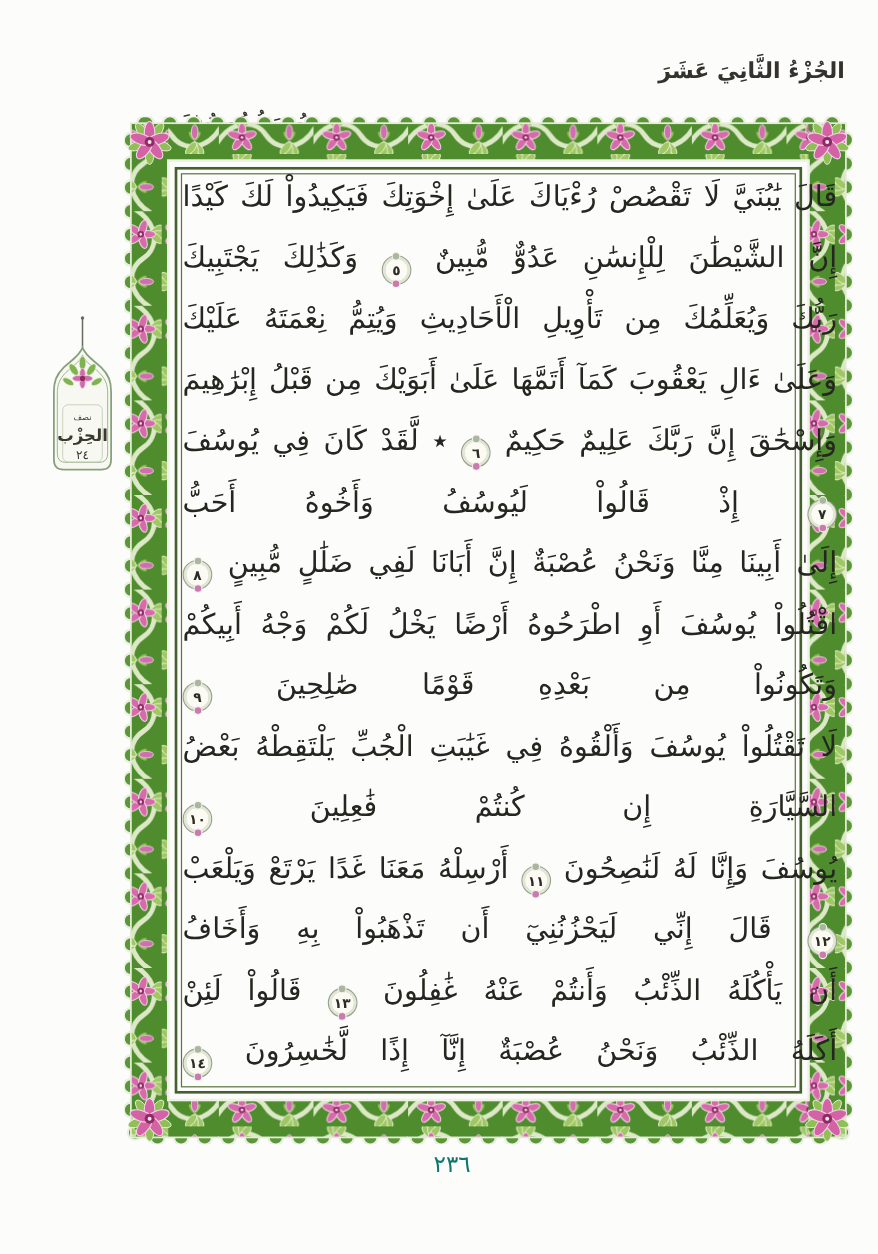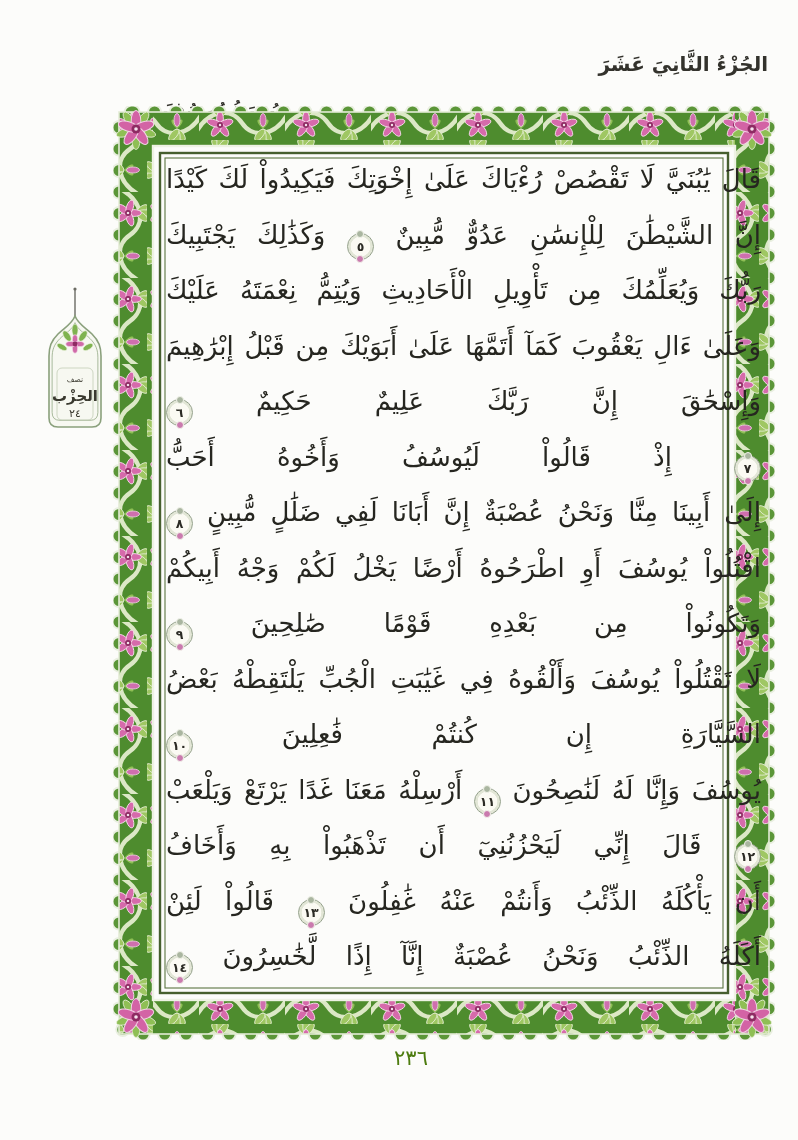--- a/index.html
+++ b/index.html
@@ -48,21 +48,21 @@
   }
   .ayah::after {
     content:""; position:absolute; bottom:-4px; left:50%;
     width:6px; height:6px; transform:translateX(-50%);
     background:#ca7aae; border:1px solid #f2f3ea; border-radius:50%;
   }
   .ayah-n { font-size:12.5px; color:#2c2b25; font-weight:bold; }
   .page-num {
     position:absolute; top:1046px; left:0; width:100%;
     text-align:center; padding-left:24px;
-    font-size:21px; color:#4d7c0f; letter-spacing:1px;
+    font-size:21px; color:#0f766e; letter-spacing:1px;
   }
 </style>
 </head>
 <body>
 
 <div class="hdr hdr-juz">الجُزْءُ الثَّانِيَ عَشَرَ</div>
 <div class="hdr hdr-surah">سُورَةُ يُوسُفَ</div>
 
 <svg class="border-svg" width="662" height="934" viewBox="0 0 662 934" xmlns="http://www.w3.org/2000/svg">
   <defs>
@@ -173,21 +173,21 @@
 
 <div class="text-block">
     <div class="qline"><span class="qtext">قَالَ يَٰبُنَيَّ لَا تَقْصُصْ رُءْيَاكَ عَلَىٰ إِخْوَتِكَ فَيَكِيدُواْ لَكَ كَيْدًا</span> </div>
     <div class="qline"><span class="qtext">إِنَّ الشَّيْطَٰنَ لِلْإِنسَٰنِ عَدُوٌّ مُّبِينٌ</span> <span class="ayah">
         <span class="ayah-n">٥</span>
       </span> <span class="qtext">وَكَذَٰلِكَ يَجْتَبِيكَ</span> </div>
     <div class="qline"><span class="qtext">رَبُّكَ وَيُعَلِّمُكَ مِن تَأْوِيلِ الْأَحَادِيثِ وَيُتِمُّ نِعْمَتَهُ عَلَيْكَ</span> </div>
     <div class="qline"><span class="qtext">وَعَلَىٰ ءَالِ يَعْقُوبَ كَمَآ أَتَمَّهَا عَلَىٰ أَبَوَيْكَ مِن قَبْلُ إِبْرَٰهِيمَ</span> </div>
     <div class="qline"><span class="qtext">وَإِسْحَٰقَ إِنَّ رَبَّكَ عَلِيمٌ حَكِيمٌ</span> <span class="ayah">
         <span class="ayah-n">٦</span>
-      </span>  </div>
+      </span> <span class="qtext">٭ لَّقَدْ كَانَ فِي يُوسُفَ</span> </div>
     <div class="qline"> <span class="ayah">
         <span class="ayah-n">٧</span>
       </span> <span class="qtext">إِذْ قَالُواْ لَيُوسُفُ وَأَخُوهُ أَحَبُّ</span> </div>
     <div class="qline"><span class="qtext">إِلَىٰ أَبِينَا مِنَّا وَنَحْنُ عُصْبَةٌ إِنَّ أَبَانَا لَفِي ضَلَٰلٍ مُّبِينٍ</span> <span class="ayah">
         <span class="ayah-n">٨</span>
       </span> </div>
     <div class="qline"><span class="qtext">اقْتُلُواْ يُوسُفَ أَوِ اطْرَحُوهُ أَرْضًا يَخْلُ لَكُمْ وَجْهُ أَبِيكُمْ</span> </div>
     <div class="qline"><span class="qtext">وَتَكُونُواْ مِن بَعْدِهِ قَوْمًا صَٰلِحِينَ</span> <span class="ayah">
         <span class="ayah-n">٩</span>
       </span>  </div>

